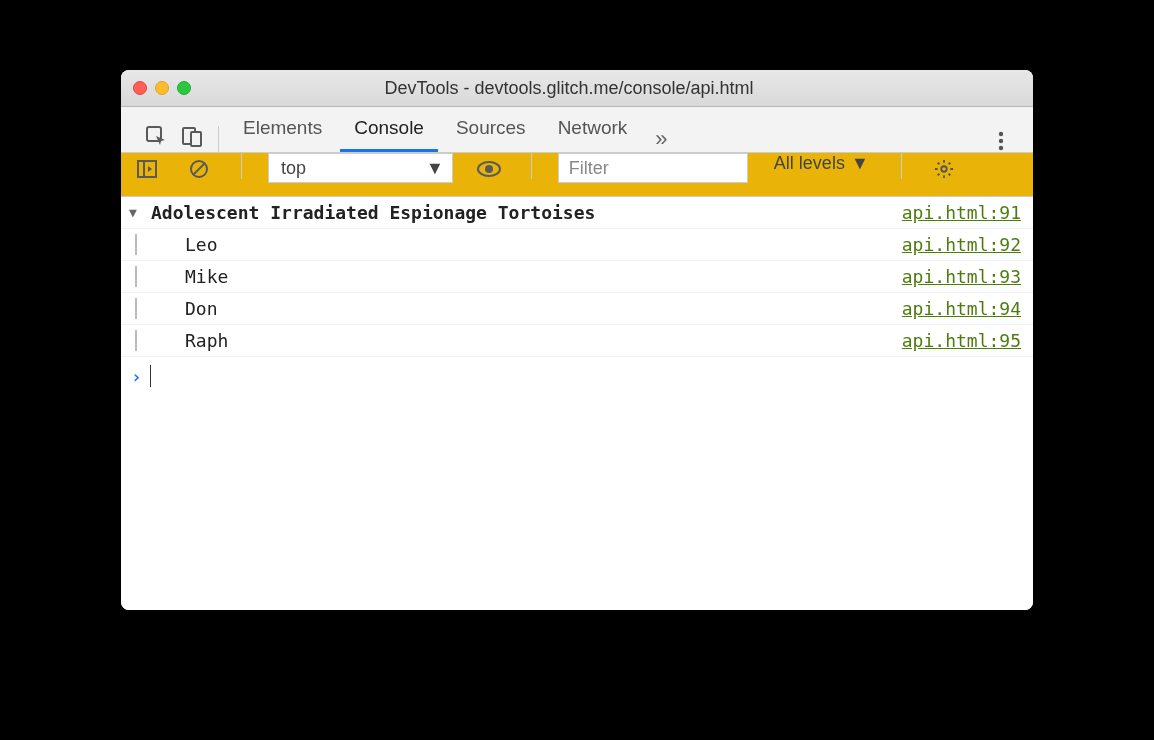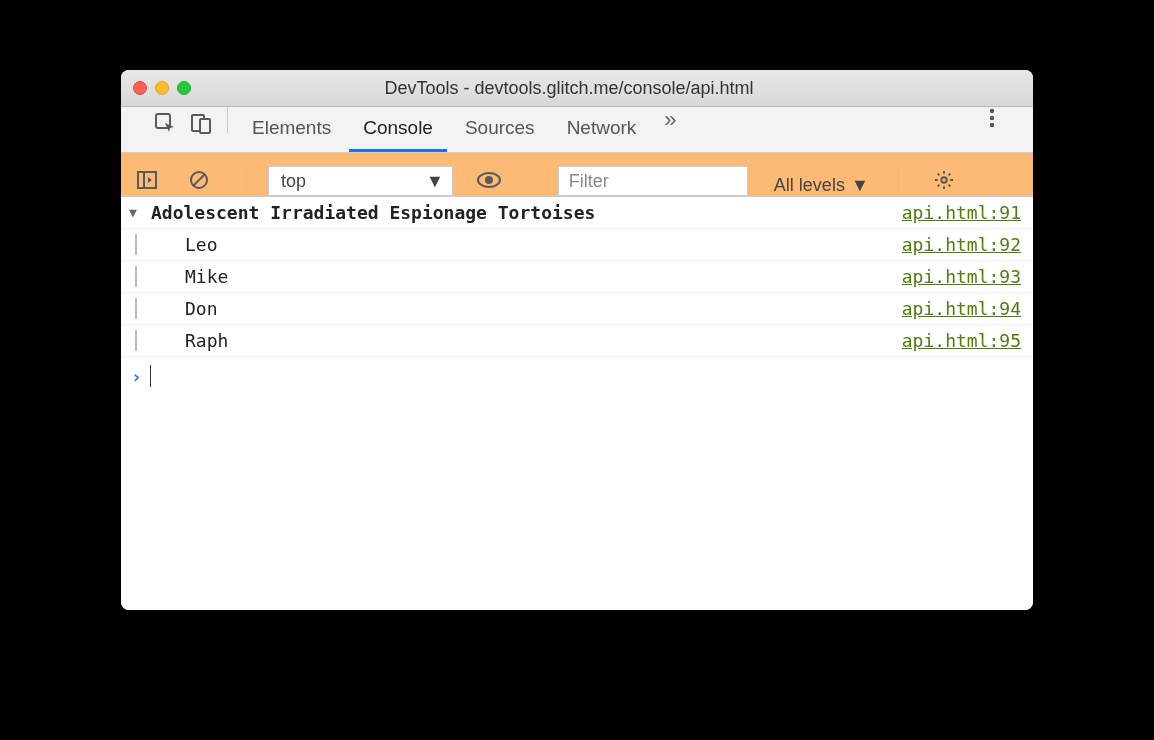--- a/index.html
+++ b/index.html
@@ -44,22 +44,22 @@
       font-size: 18px;
       color: #333;
       font-weight: 400;
       pointer-events: none;
     }
     .tabsbar {
       height: 46px;
       background: #f3f3f3;
       border-bottom: 1px solid #ccc;
       display: flex;
-      align-items: flex-start;
-      padding: 0 28px;
+      align-items: flex-end;
+      padding: 0 19px;
       gap: 4px;
     }
     .iconbtn {
       width: 32px; height: 32px;
       display: flex; align-items: center; justify-content: center;
       color: #5a5a5a;
       cursor: pointer;
     }
     .divider { width: 1px; height: 26px; background: #ccc; margin: 0 6px; }
     .tab {
@@ -71,24 +71,24 @@
       color: #555;
       cursor: pointer;
       border-bottom: 3px solid transparent;
     }
     .tab.active { color: #222; border-bottom-color: #1a73e8; }
     .more-tabs { font-size: 22px; color: #666; padding: 0 10px; cursor: pointer; }
     .spacer { flex: 1; }
     .kebab { font-size: 22px; color: #555; padding: 0 10px; cursor: pointer; }
     .toolbar {
       height: 44px;
-      background: #fdba74;
+      background: #eab308;
       border-bottom: 1px solid #ccc;
       display: flex;
-      align-items: flex-end;
+      align-items: flex-start;
       padding: 0 10px;
       gap: 20px;
     }
     .context-select {
       display: flex; align-items: center;
       border: 1px solid #ccc;
       background: #fff;
       height: 30px;
       padding: 0 8px 0 12px;
       font-size: 18px;

